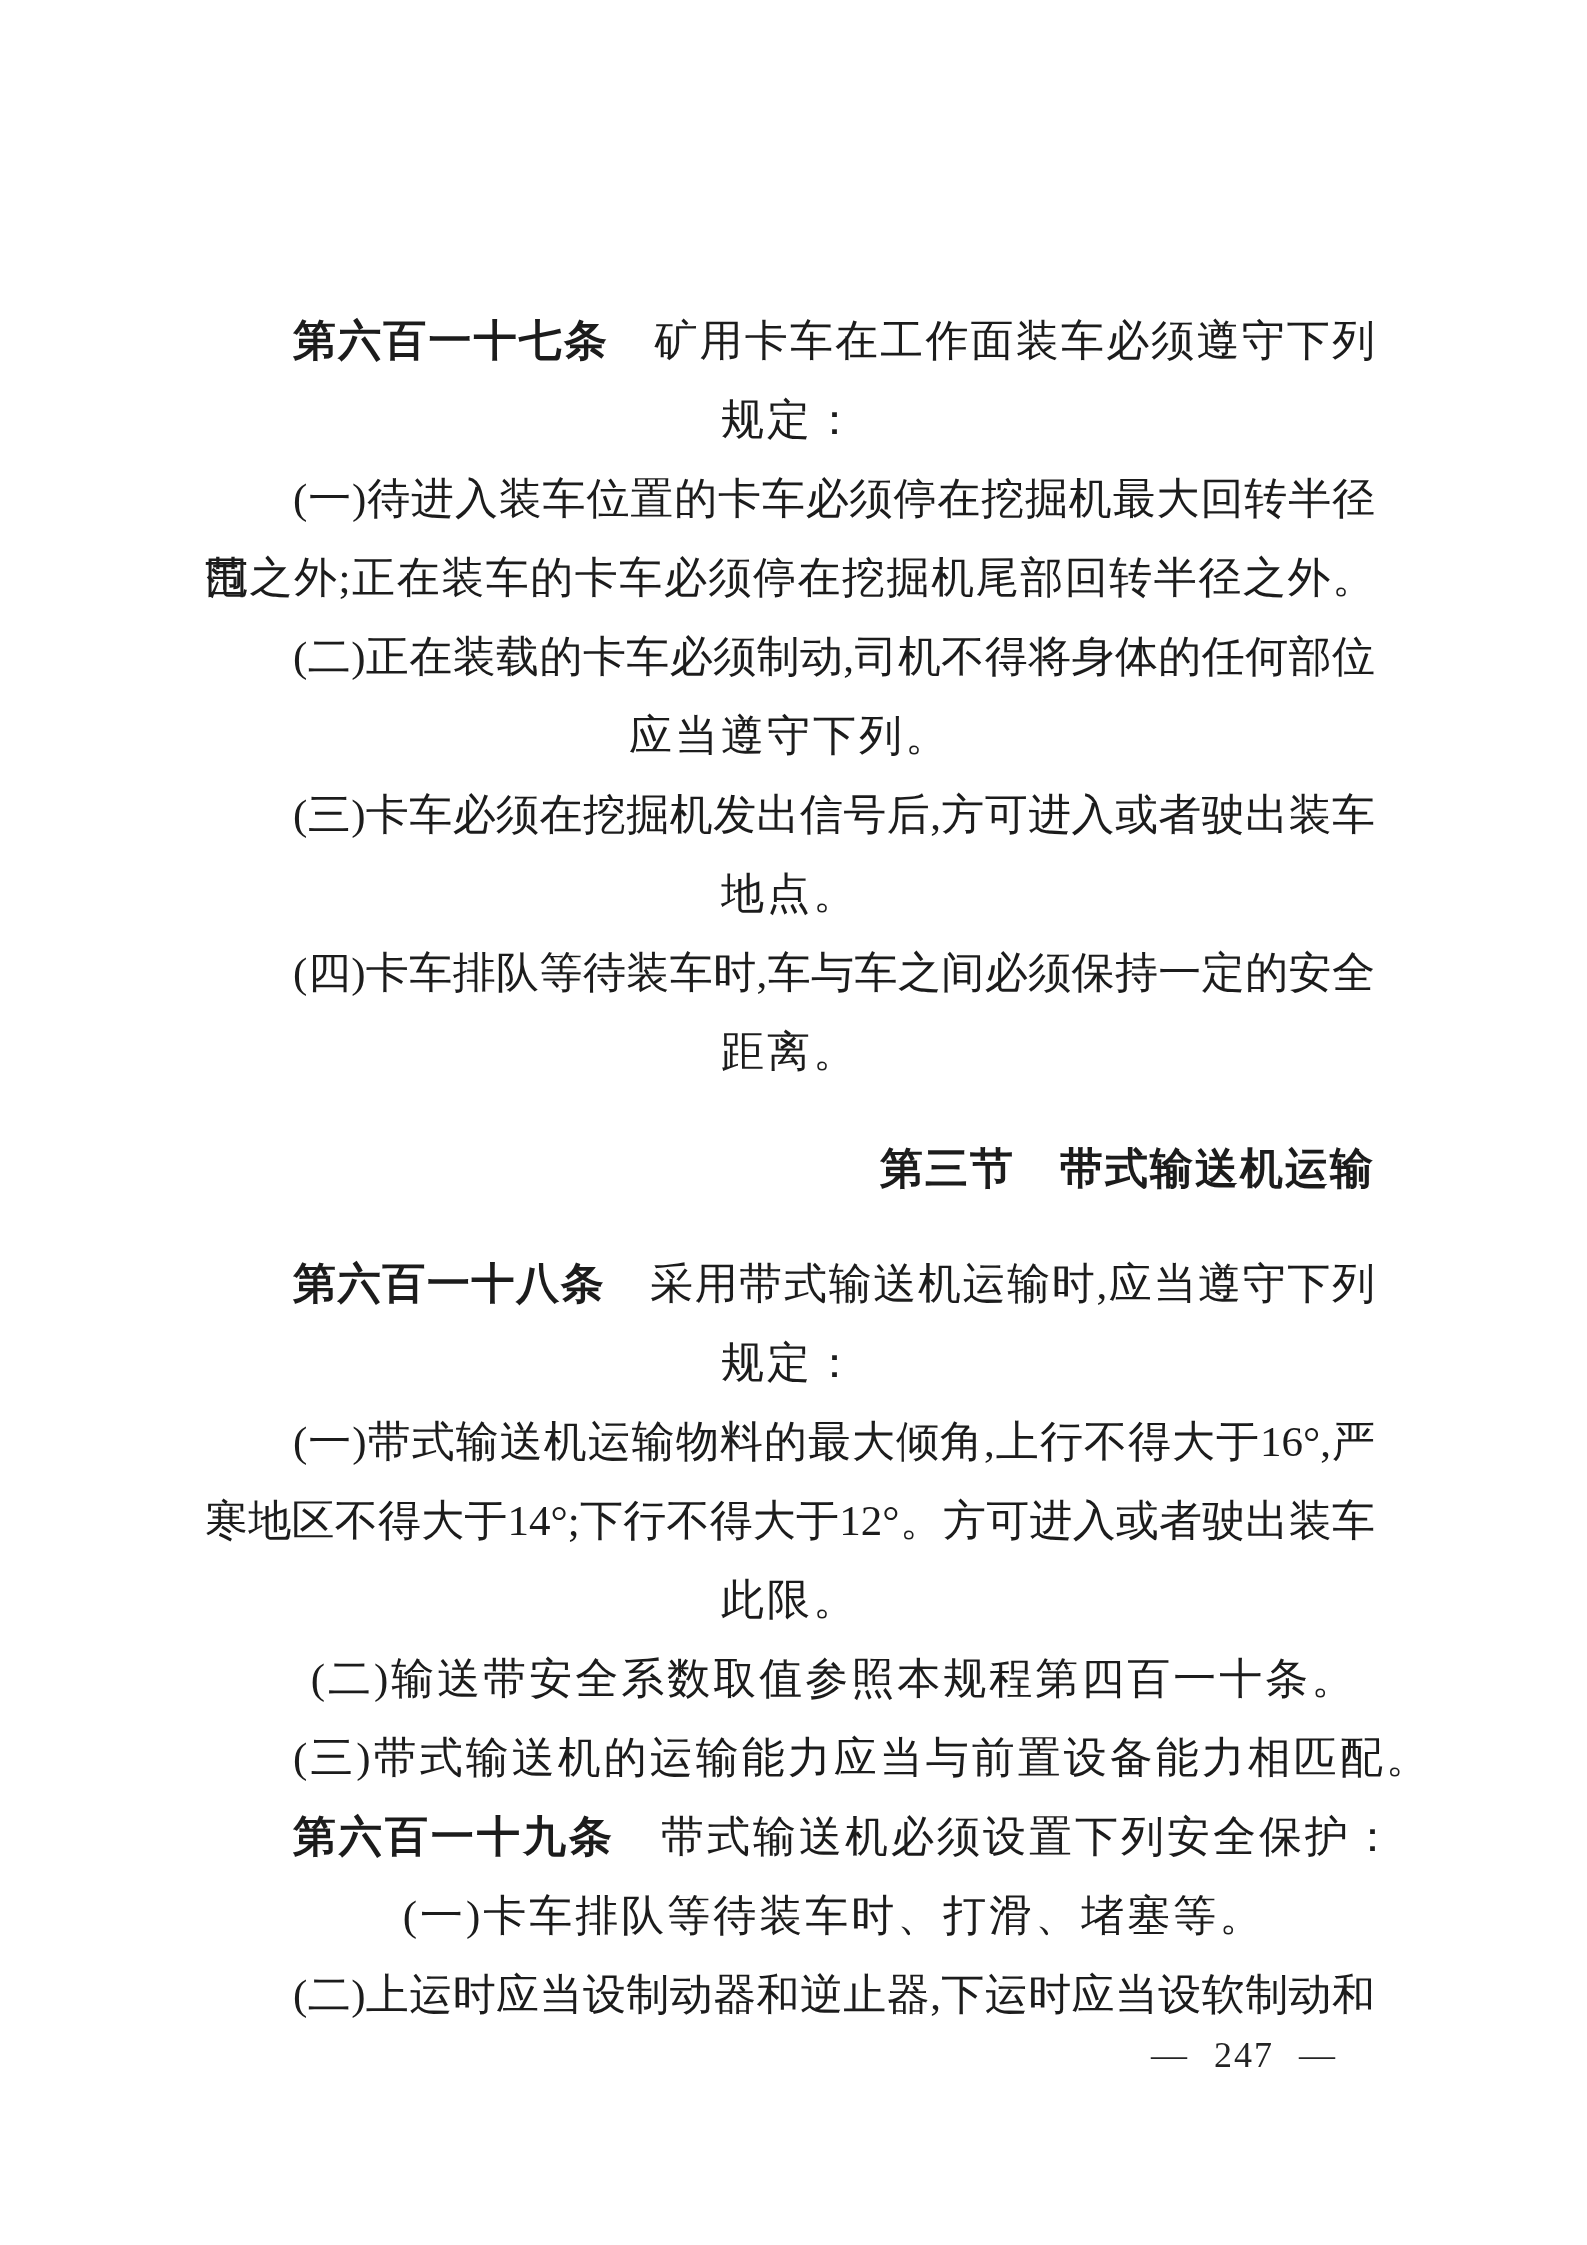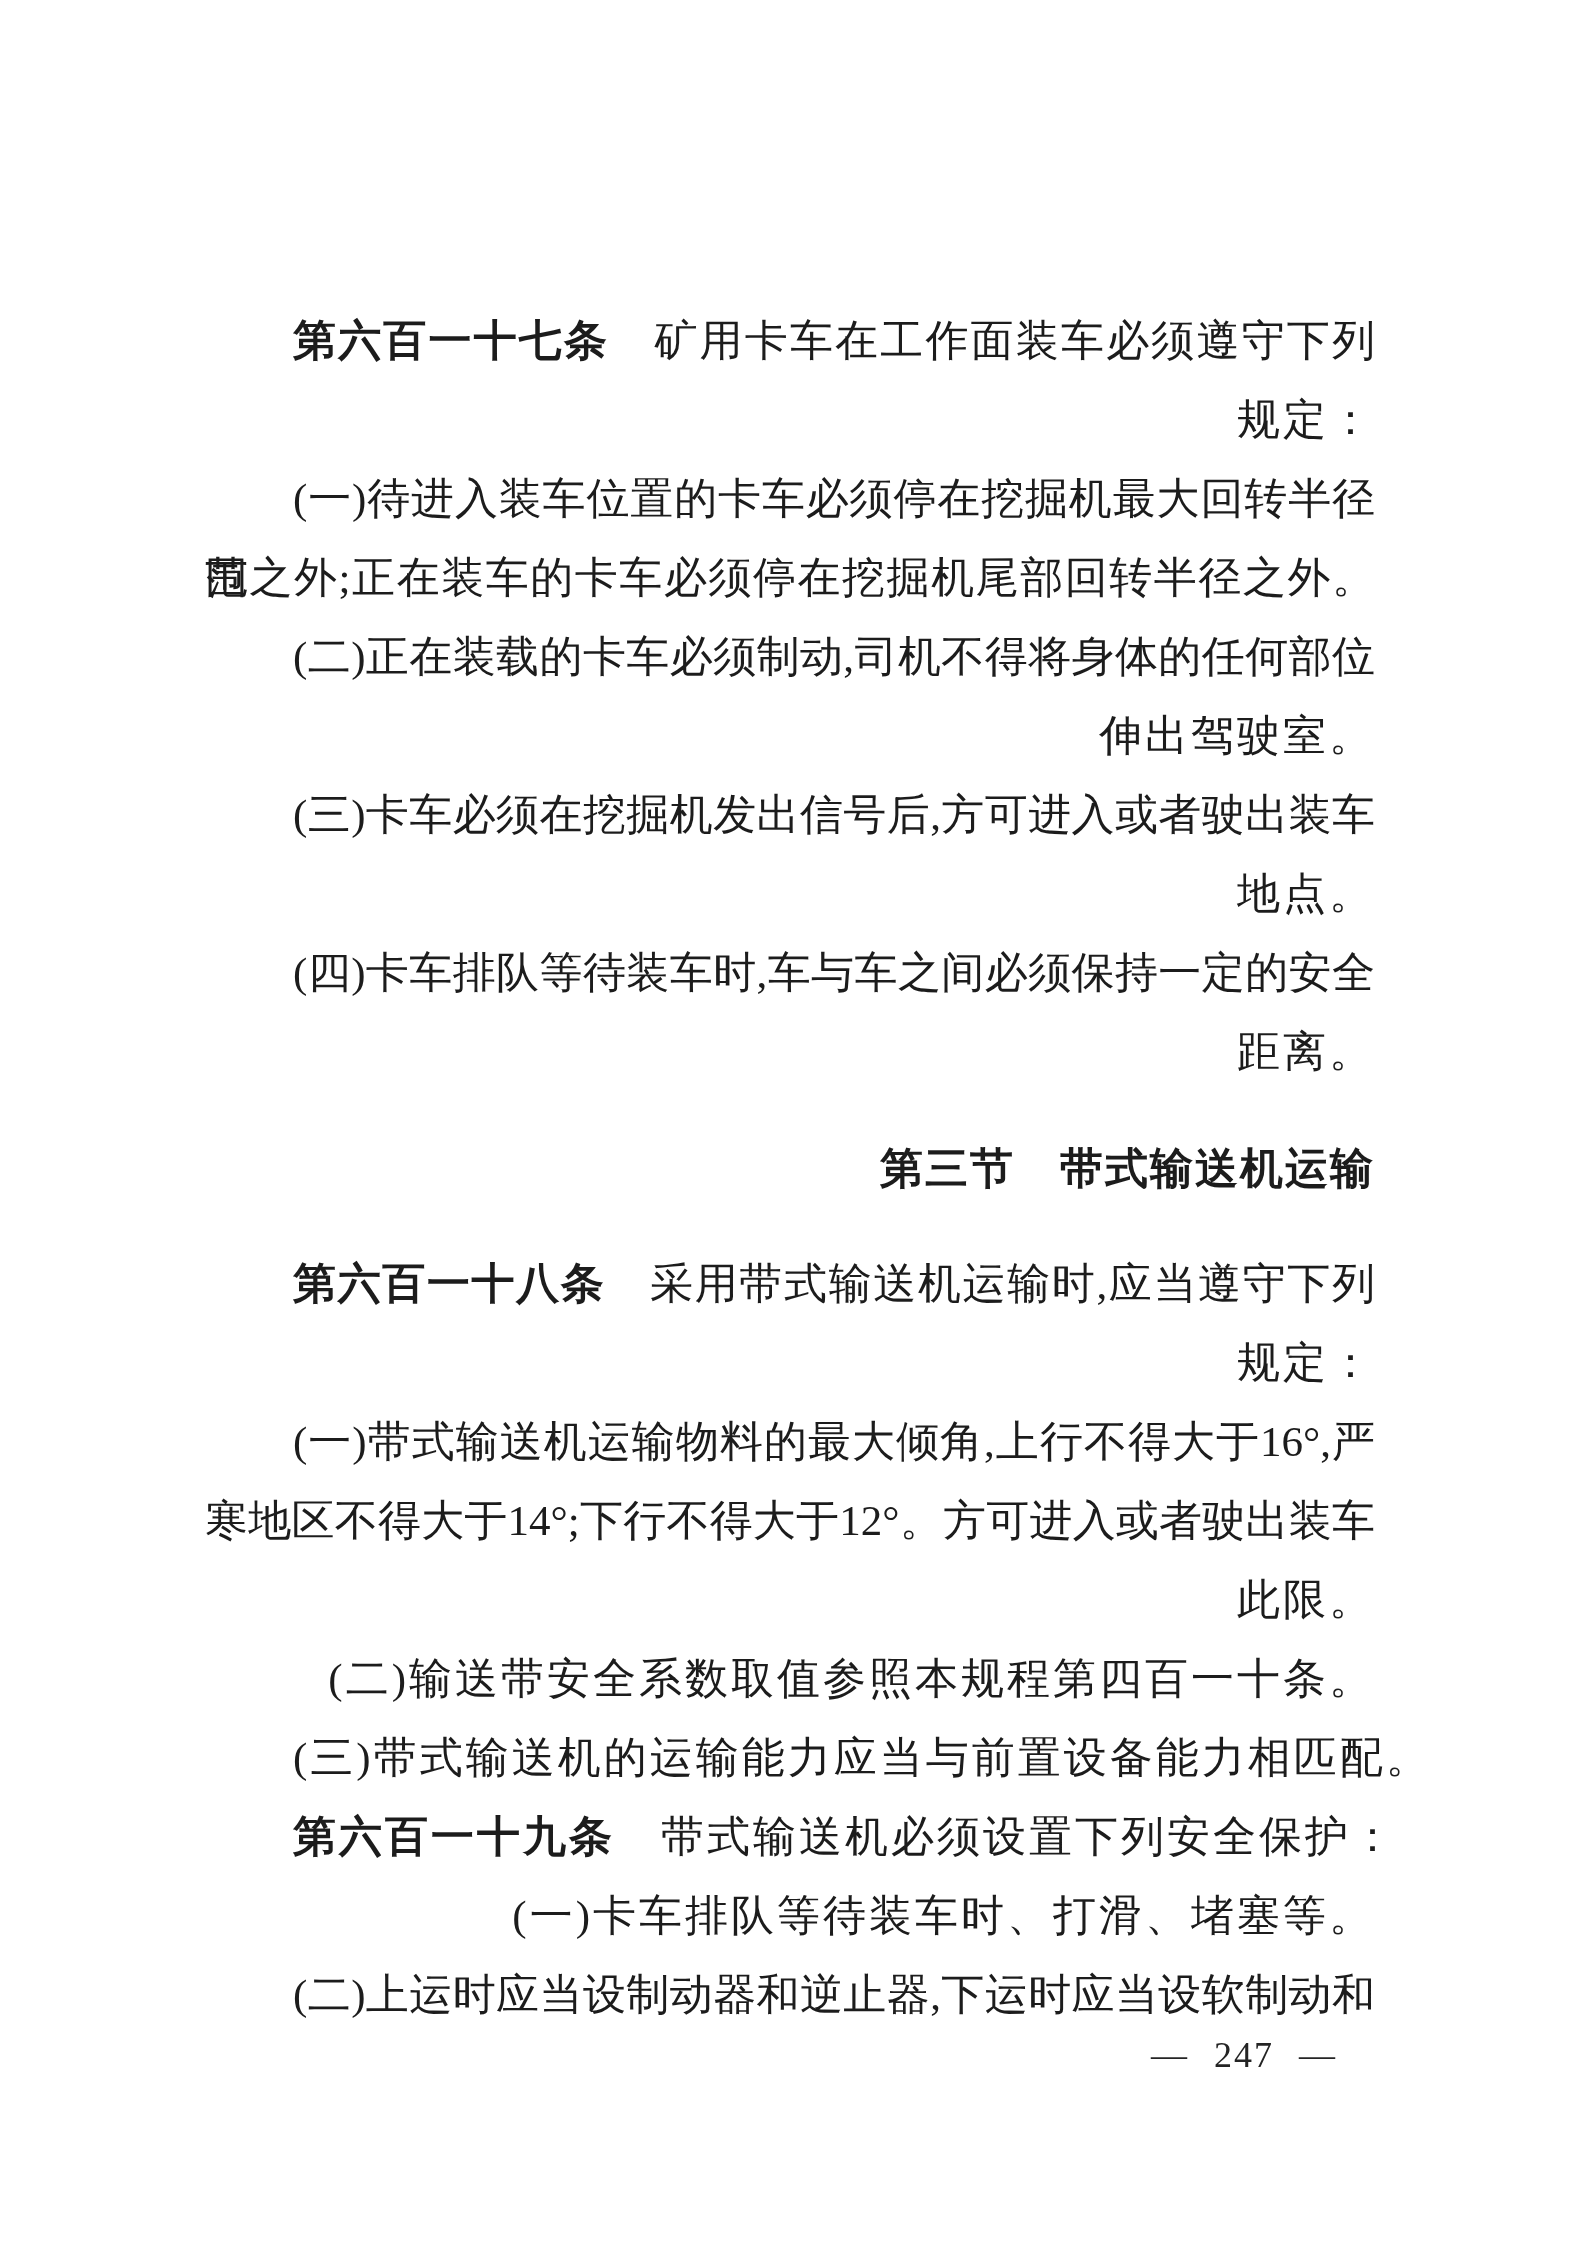--- a/index.html
+++ b/index.html
@@ -18,21 +18,21 @@
     left: 205px;
     top: 258px;
     width: 1170px;
   }
   .l {
     height: 79px;
     line-height: 79px;
     font-size: 43px;
     letter-spacing: 3px;
     white-space: nowrap;
-    text-align: right;
+    text-align: center;
   }
   .l.fill {
     letter-spacing: 0;
     white-space: normal;
     text-align: justify;
     text-align-last: justify;
     text-justify: inter-character;
   }
   .ind { text-indent: 88px; }
   .art {
@@ -63,21 +63,21 @@
 <body>
 
 <div class="page">
   <div class="doc">
 
     <div class="l ind fill"><span class="art">第六百一十七条</span><span>　矿用卡车在工作面装车必须遵守下列</span></div>
     <div class="l"><span>规定：</span></div>
     <div class="l ind fill"><span>(一)待进入装车位置的卡车必须停在挖掘机最大回转半径范</span></div>
     <div class="l fill"><span>围之外;正在装车的卡车必须停在挖掘机尾部回转半径之外。</span></div>
     <div class="l ind fill"><span>(二)正在装载的卡车必须制动,司机不得将身体的任何部位</span></div>
-    <div class="l"><span>伸出驾驶室。</span></div>
+    <div class="l"><span>应当遵守下列。</span></div>
     <div class="l ind fill"><span>(三)卡车必须在挖掘机发出信号后,方可进入或者驶出装车</span></div>
     <div class="l"><span>地点。</span></div>
     <div class="l ind fill"><span>(四)卡车排队等待装车时,车与车之间必须保持一定的安全</span></div>
     <div class="l"><span>距离。</span></div>
 
     <div class="l head"><span>第三节　带式输送机运输</span></div>
 
     <div class="l ind fill"><span class="art">第六百一十八条</span><span>　采用带式输送机运输时,应当遵守下列</span></div>
     <div class="l"><span>规定：</span></div>
     <div class="l ind fill"><span>(一)带式输送机运输物料的最大倾角,上行不得大于16°,严</span></div>

